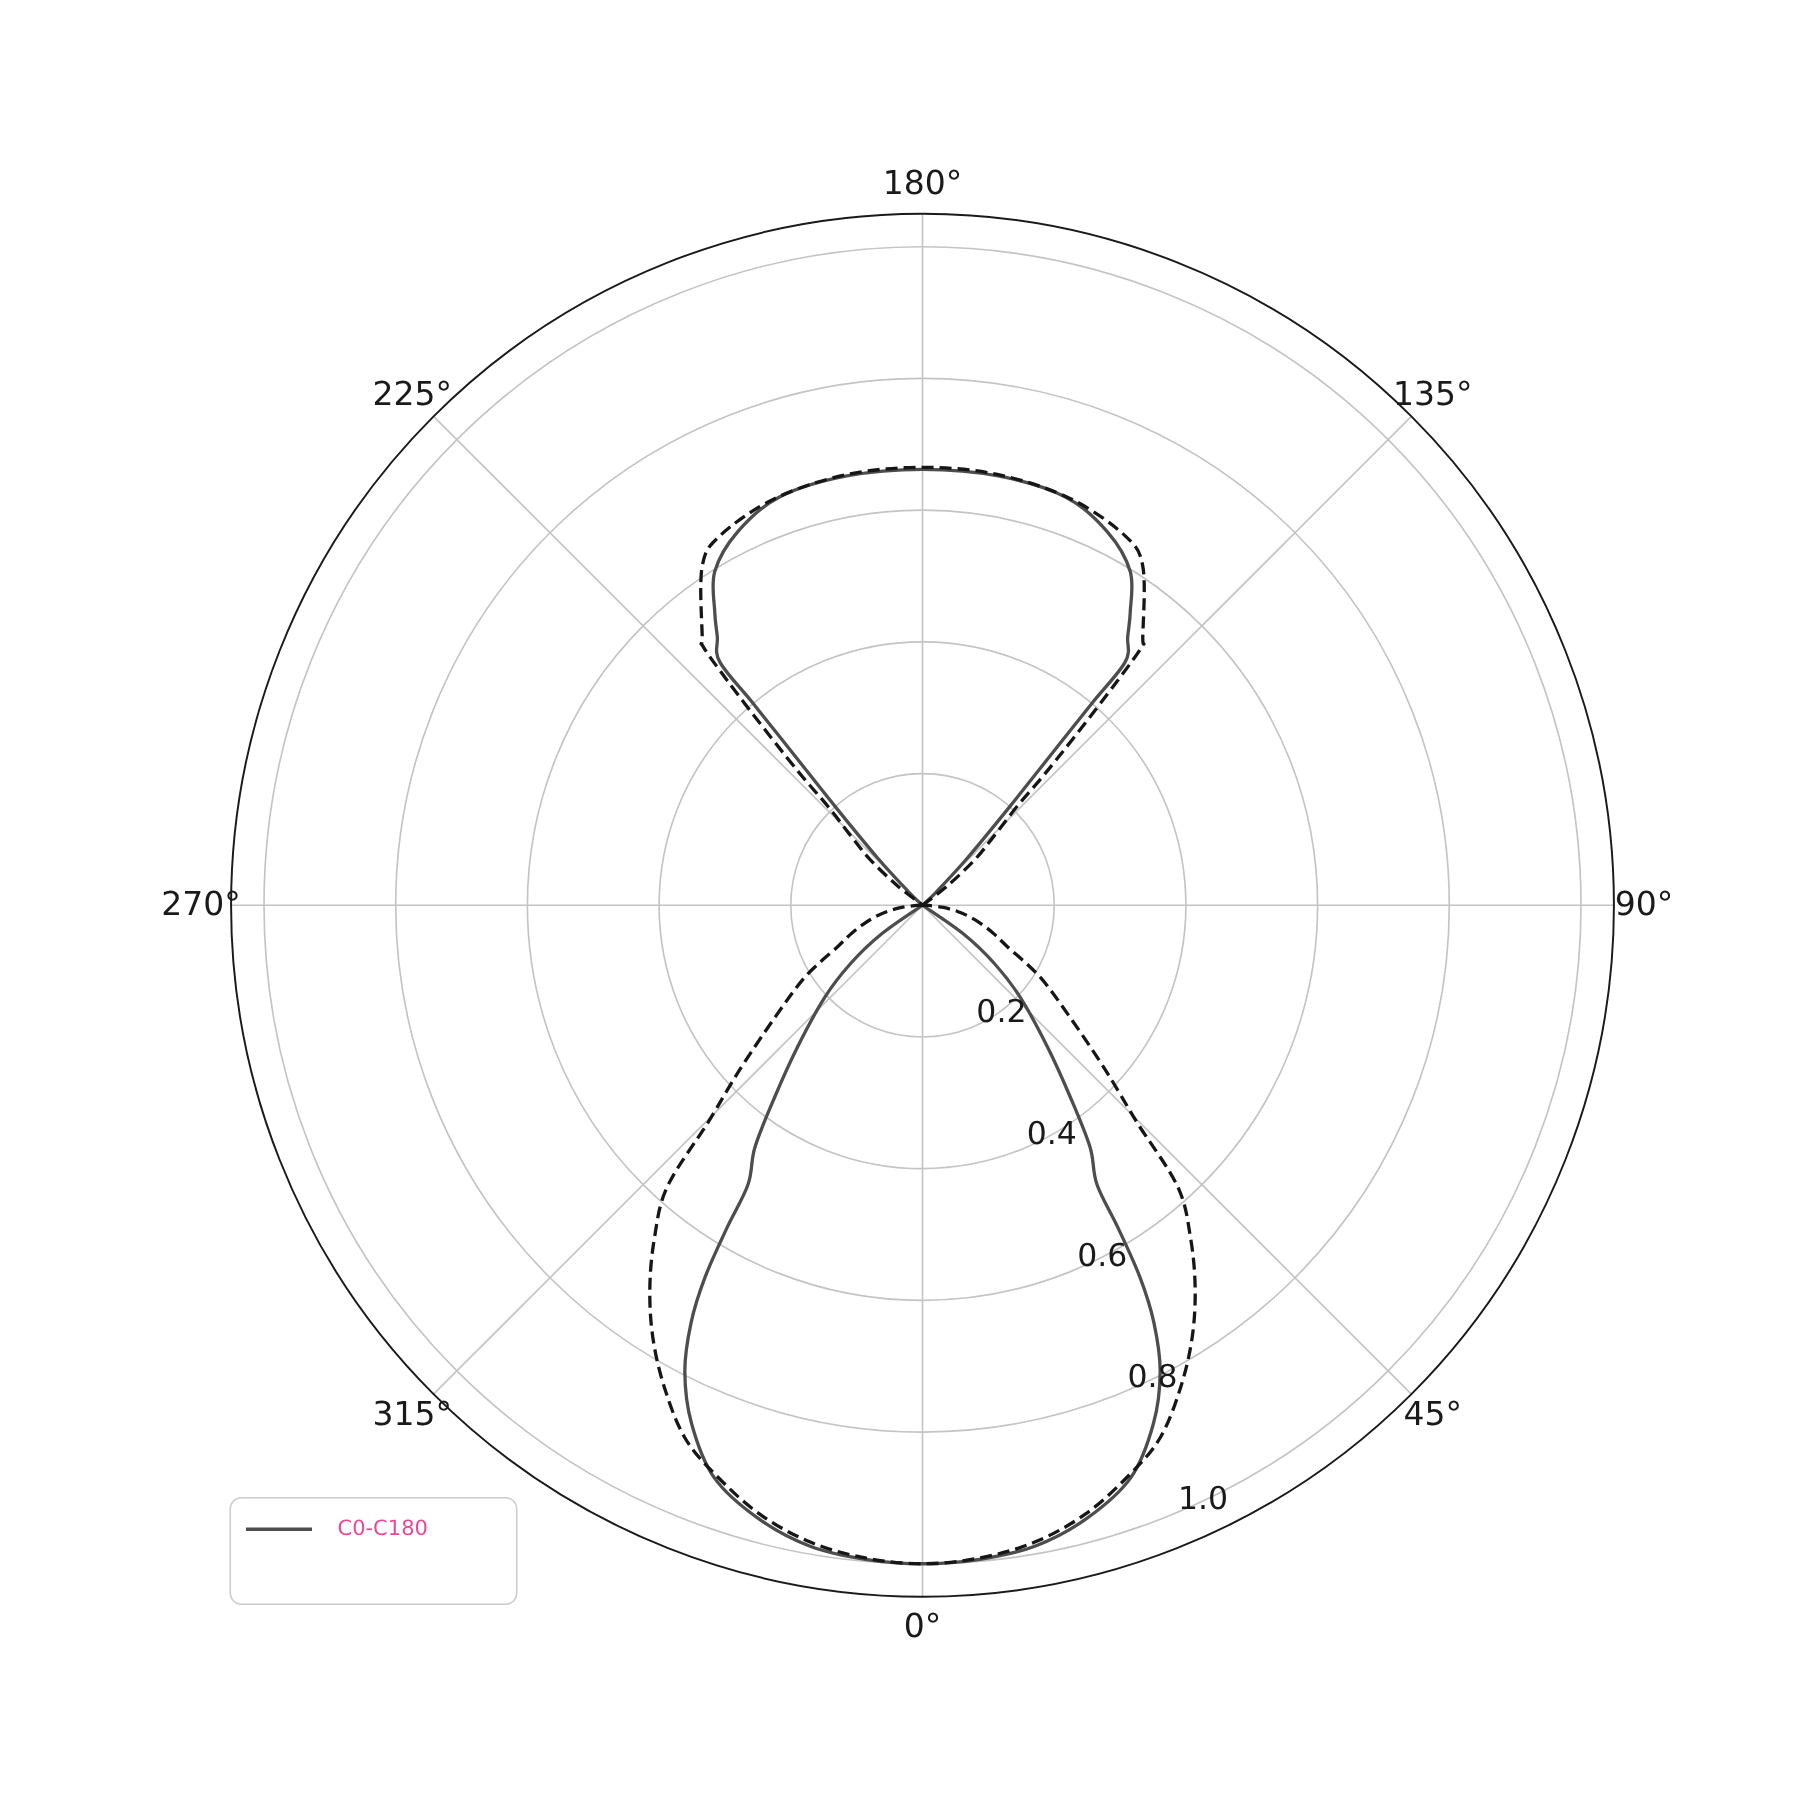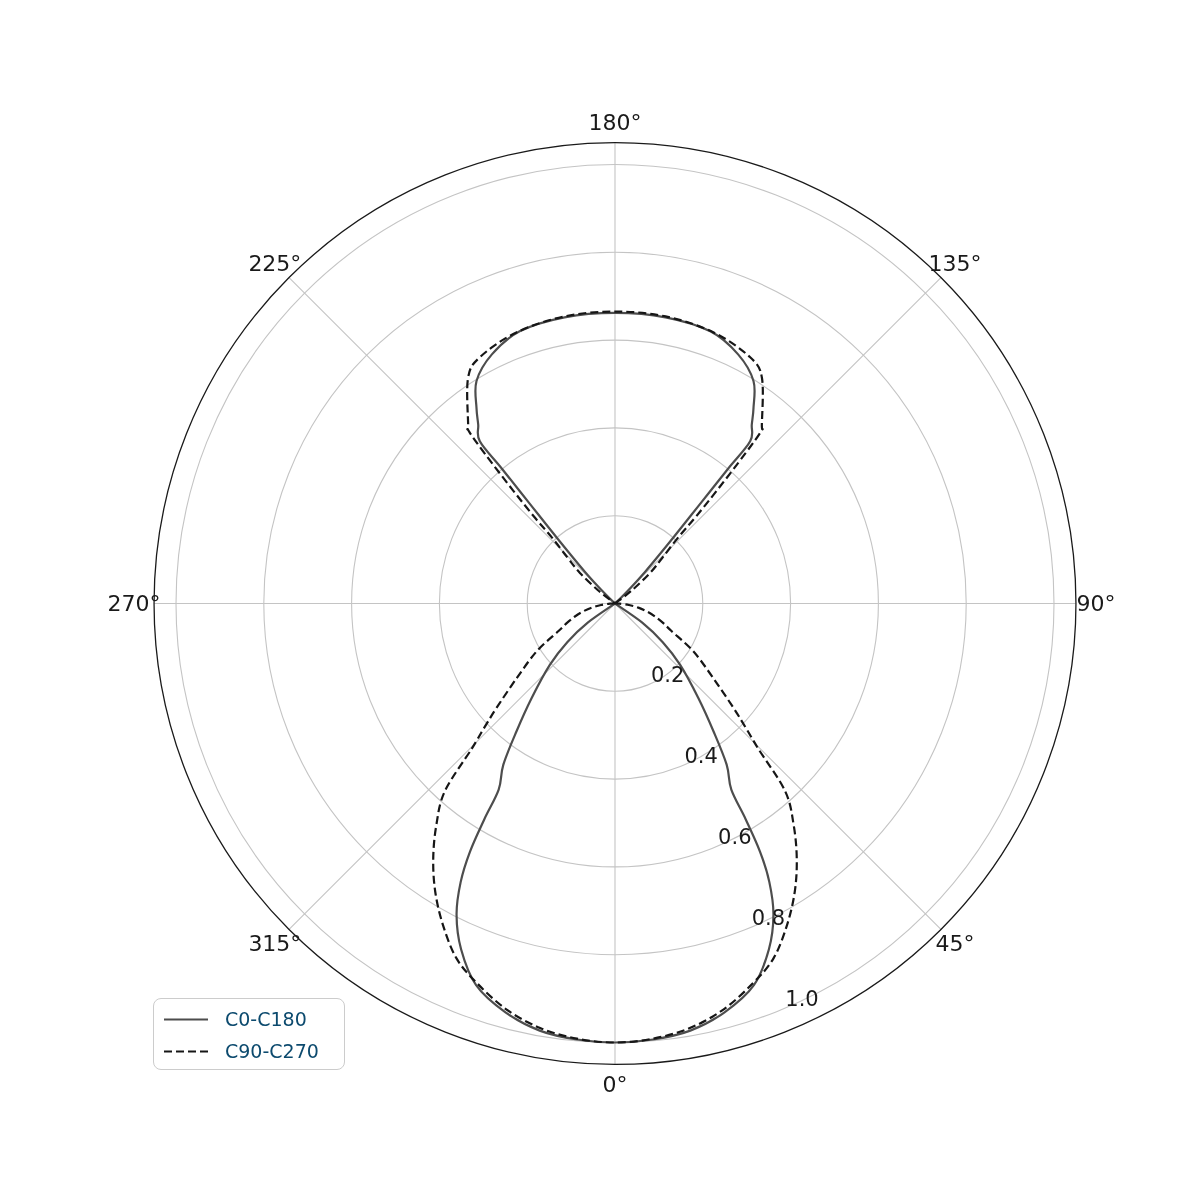--- a/index.html
+++ b/index.html
@@ -24,22 +24,22 @@
     border-radius: 8px;
     padding: 4px 0 0 9px;
   }
   .legend-row {
     display: flex;
     align-items: center;
     height: 32px;
     gap: 16px;
   }
   .legend-label {
-    font-size: 19px;
-    color: #0c4a6e;
+    font-size: 14px;
+    color: #ec4899;
     line-height: 1;
     white-space: nowrap;
   }
   .legend-sample { flex: 0 0 auto; display: block; }
 </style>
 </head>
 <body>
 
 <div id="figure">
   <svg id="polar-svg" width="1200" height="1200" viewBox="0 0 1200 1200">
@@ -82,20 +82,14 @@
       </g>
   </svg>
 
   <div class="legend">
     <div class="legend-row">
       <svg class="legend-sample" width="46" height="5">
         <line x1="1" y1="2.5" x2="45" y2="2.5" stroke="#4d4d4d" stroke-width="2.2"></line>
       </svg>
       <span class="legend-label">C0-C180</span>
     </div>
-    <div class="legend-row">
-      <svg class="legend-sample" width="46" height="5">
-        <line x1="1" y1="2.5" x2="45" y2="2.5" stroke="#161616" stroke-width="2.2" stroke-dasharray="8 4"></line>
-      </svg>
-      <span class="legend-label">C90-C270</span>
-    </div>
   </div>
 </div>
 
 </body></html>

